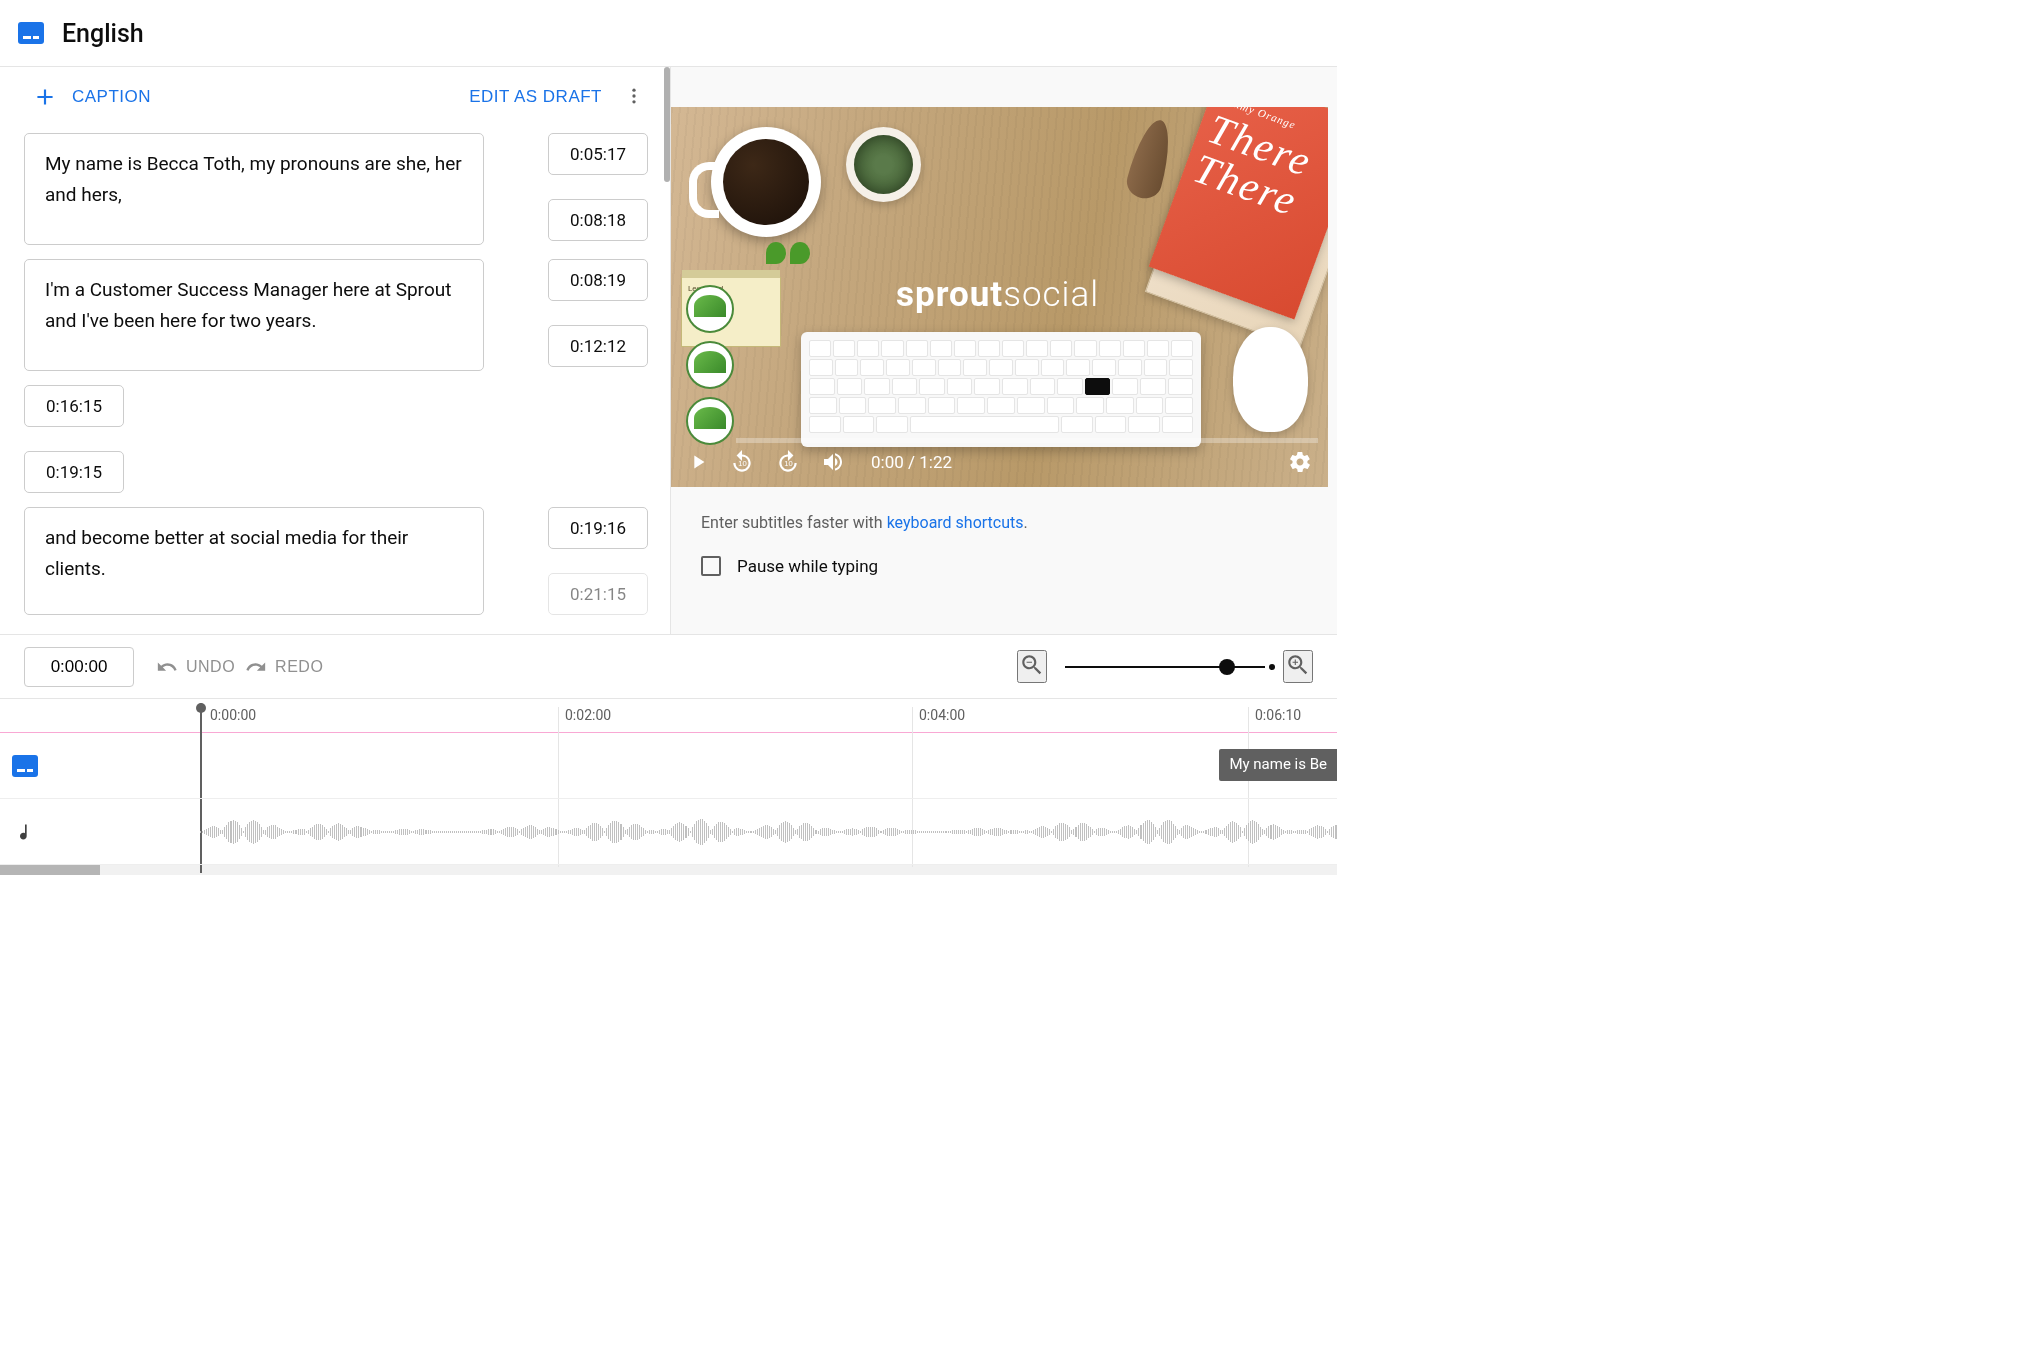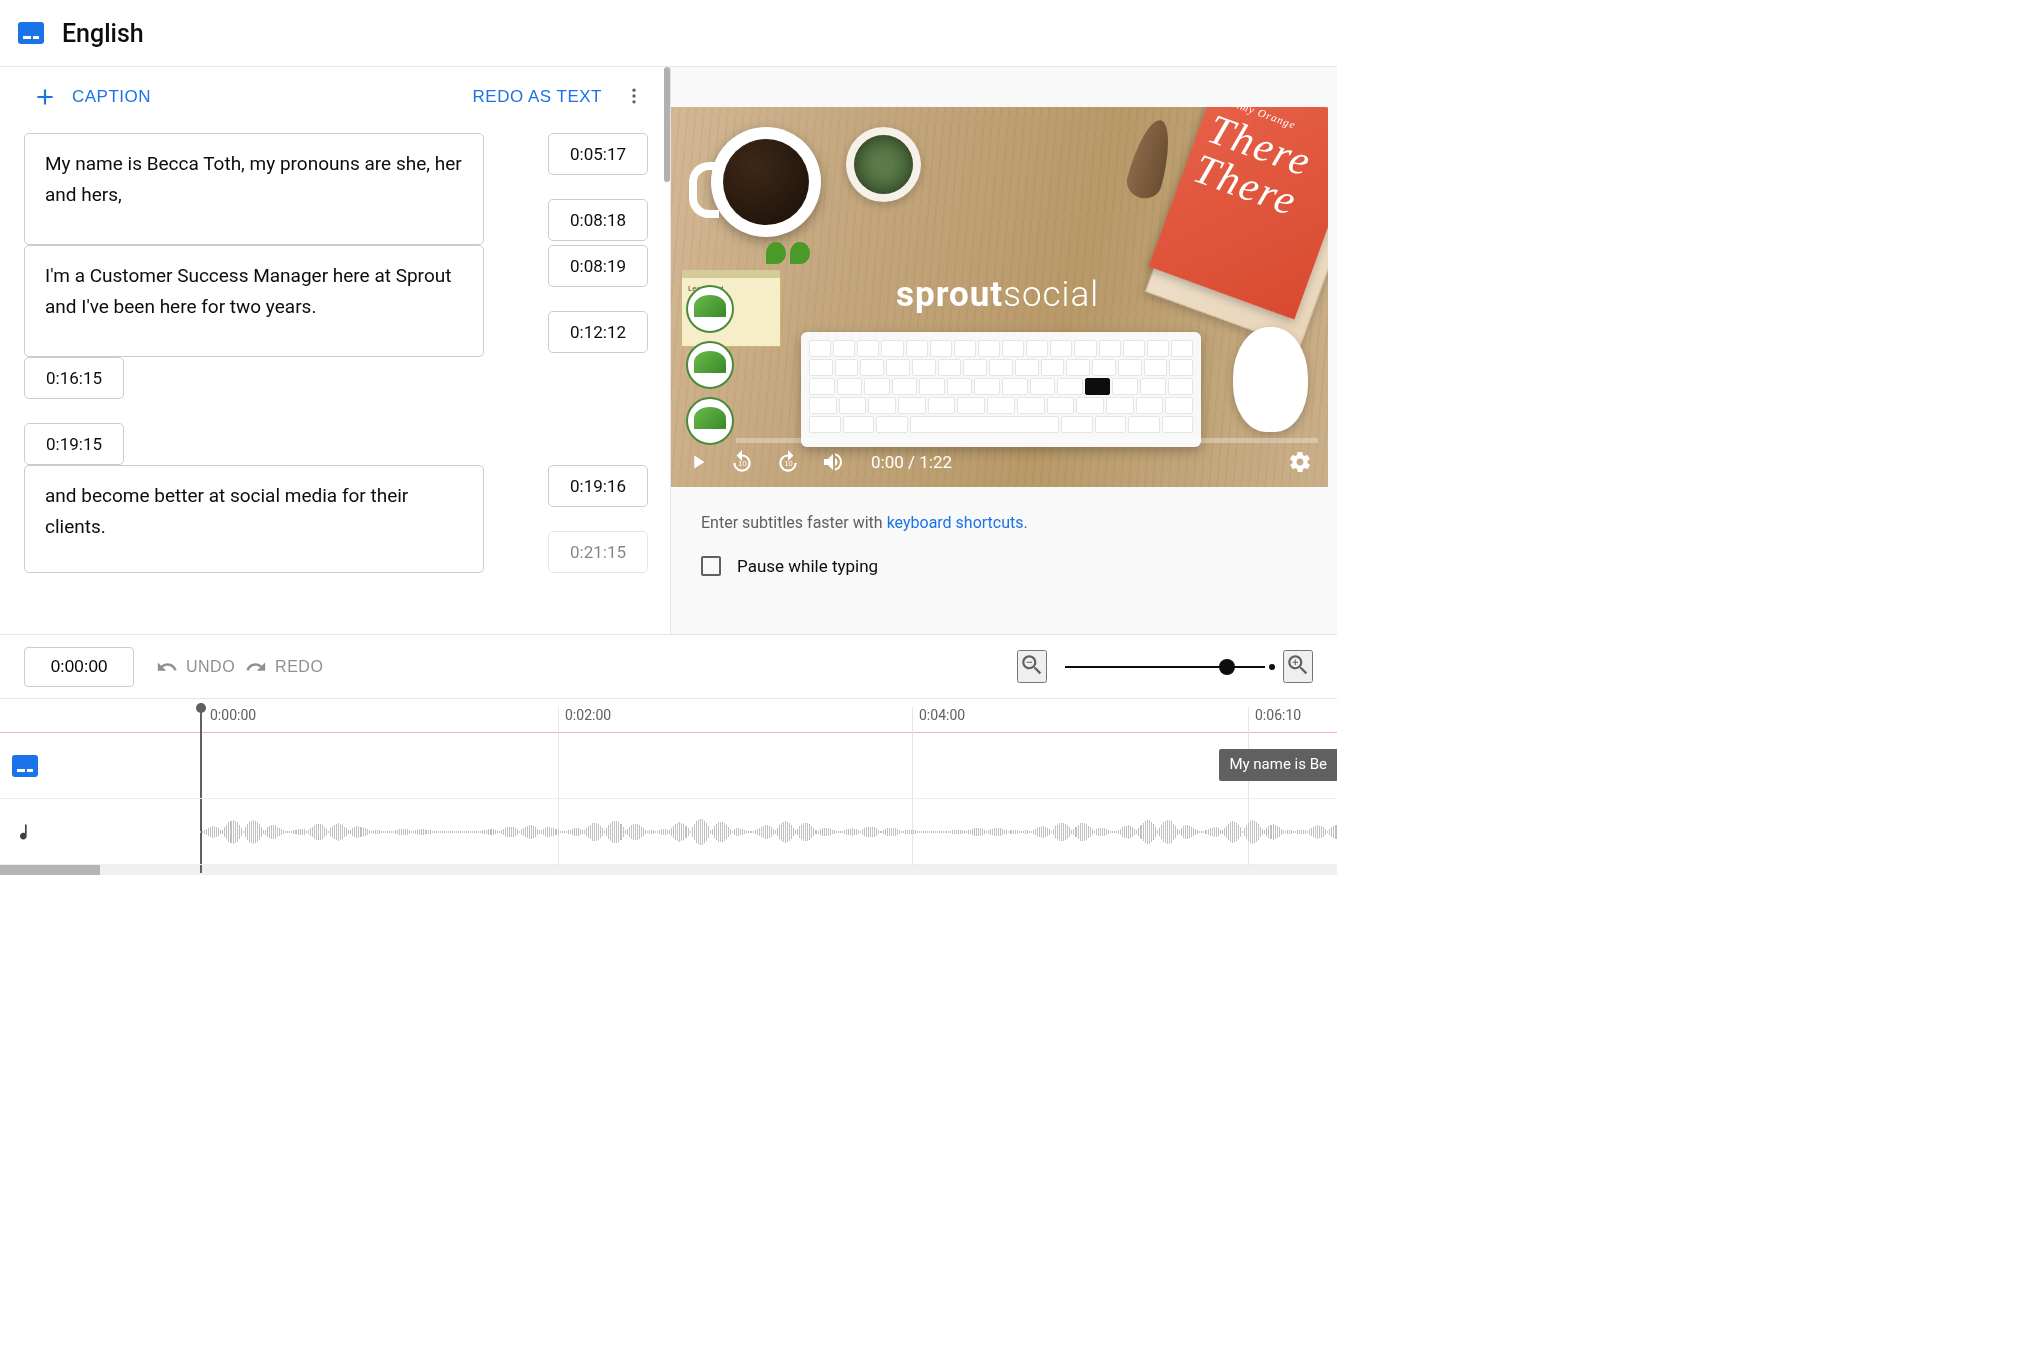--- a/index.html
+++ b/index.html
@@ -21,21 +21,21 @@
     .left-panel { width: 670px; border-right: none; overflow-y: auto; background: #fff; position: relative; }
     .panel-scroll-edge { position:absolute; right:0; top:0; width:6px; height:115px; background:#b0b0b0; border-radius:3px; }
     .caption-header { height: 60px; display: flex; align-items: center; padding: 0 22px 0 32px; }
     .add-caption-btn { display: flex; align-items: center; gap: 14px; background: none; border: none; cursor: pointer; color: #1a73e8; font-size: 17px; font-weight: 500; letter-spacing: 0.5px; }
     .add-caption-btn svg { width: 26px; height: 26px; }
     .edit-as-text-btn { margin-left: auto; color: #1a73e8; font-size: 17px; font-weight: 500; letter-spacing: 0.5px; background: none; border: none; cursor: pointer; }
     .more-btn { background: none; border: none; cursor: pointer; margin-left: 18px; padding: 4px; }
     .more-btn svg { width: 20px; height: 20px; fill: #606060; }
     
     .captions-list { padding: 6px 22px 6px 24px; }
-    .caption-row { display: flex; gap: 64px; }
+    .caption-row { display: flex; gap: 64px; margin-bottom: 14px; }
     .caption-box { flex: 1; border: 1px solid #ccc; border-radius: 5px; padding: 14px 20px; font-size: 19px; line-height: 1.65; color: #0d0d0d; min-height: 112px; }
     .caption-box.short { min-height: 86px; }
     .time-boxes { display: flex; flex-direction: column; gap: 24px; width: 100px; }
     .time-box { border: 1px solid #ccc; border-radius: 5px; padding: 10px 14px; font-size: 17px; text-align: center; color: #0d0d0d; }
     
     .right-panel { flex: 1; background: #f9f9f9; padding-left: 0; border-left: 1px solid #e5e5e5; }
     .video-player { width: 657px; height: 380px; background: linear-gradient(135deg, #c4a57b 0%, #b5966a 20%, #a88858 50%, #c4a57b 100%); position: relative; margin-top: 40px; overflow: hidden; }
     .desk-surface { position:absolute; inset:0; background: linear-gradient(105deg, #d4b894 0%, #c5a87f 25%, #b89968 60%, #cab08a 100%); }
     .desk-surface::before { content:''; position:absolute; inset:0; background: repeating-linear-gradient(95deg, rgba(0,0,0,0.03) 0px, rgba(0,0,0,0.03) 2px, transparent 2px, transparent 8px); }
     .coffee-cup { position:absolute; top:20px; left:40px; width:110px; height:110px; border-radius:50%; background:#fff; box-shadow: 0 4px 12px rgba(0,0,0,0.3); }
@@ -116,21 +116,21 @@
 <div class="main-area">
   <div class="left-panel">
     <div class="panel-scroll-edge"></div>
     <div class="caption-header">
       <button class="add-caption-btn">
         <svg viewBox="0 0 24 24" fill="#1a73e8">
             <path d="M19 13h-6v6h-2v-6H5v-2h6V5h2v6h6v2z"></path>
           </svg>
         <span>CAPTION</span>
       </button>
-      <button class="edit-as-text-btn">REDO AS TEXT</button>
+      <button class="edit-as-text-btn">EDIT AS DRAFT</button>
       <button class="more-btn">
         <svg viewBox="0 0 24 24">
             <circle cx="12" cy="5" r="2"></circle>
             <circle cx="12" cy="12" r="2"></circle>
             <circle cx="12" cy="19" r="2"></circle>
           </svg>
       </button>
     </div>
     <div class="captions-list">
       <div class="caption-row">

